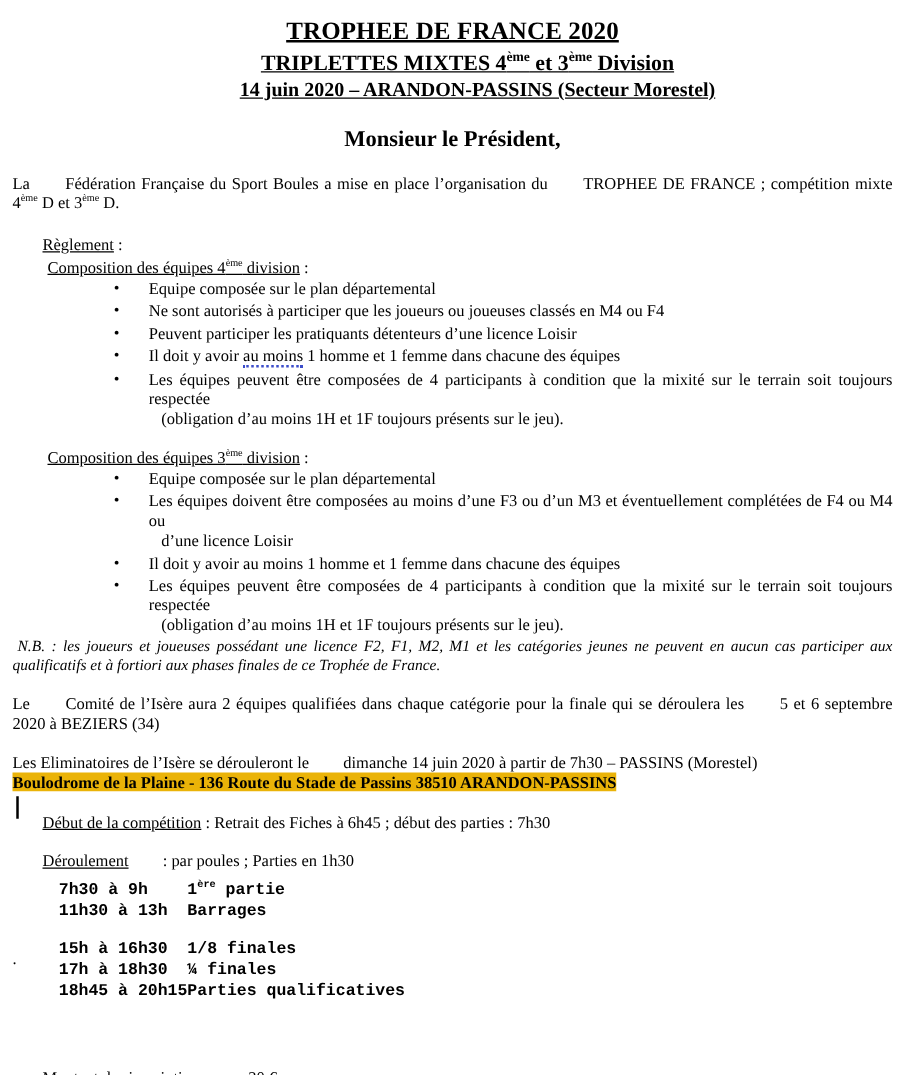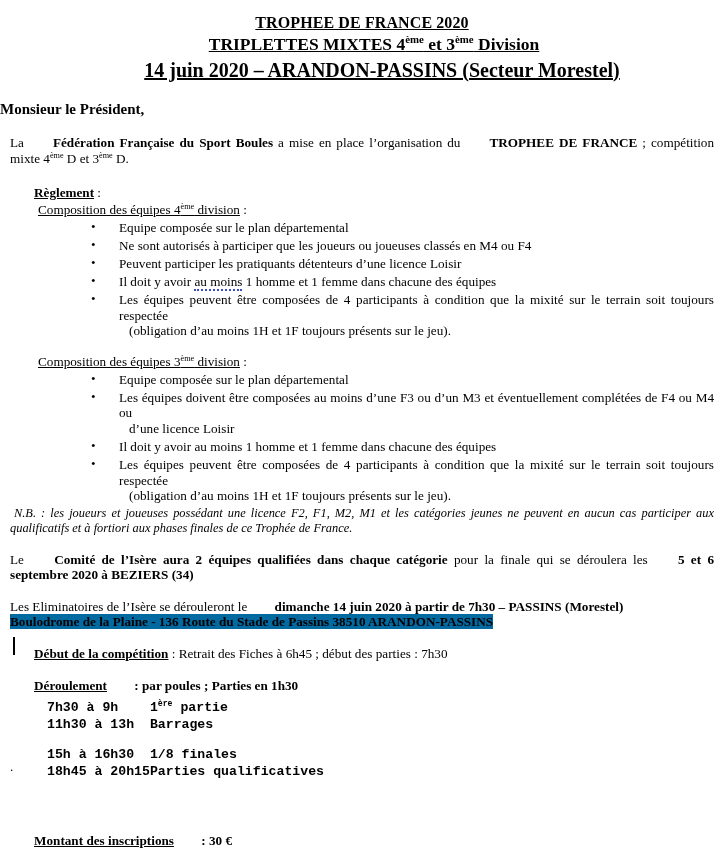--- a/index.html
+++ b/index.html
@@ -29,40 +29,40 @@
   .title-block {
     text-align: center;
     margin-top: 12px;
   }
   .title-line {
     font-weight: bold;
     text-decoration: underline;
     display: inline-block;
     white-space: nowrap;
   }
-  .t1 { font-size: 16px; letter-spacing: 0.1px; }
+  .t1 { font-size: 20px; letter-spacing: 0.1px; }
   .t2 { font-size: 17.5px; margin-left: 24px; }
-  .t3 { font-size: 20px; margin-left: 40px; }
+  .t3 { font-size: 16px; margin-left: 40px; }
   .title-row { line-height: 1.34; }
 
   sup { font-size: 0.62em; vertical-align: super; line-height: 0; }
 
   
   .salutation {
-    text-align: left;
-    font-weight: bold;
-    font-size: 15px;
+    text-align: center;
+    font-weight: bold;
+    font-size: 18px;
     margin-top: 17px;
   }
   .para {
     margin: 0 10px 0 10px;
     text-align: justify;
   }
   .para.p-intro { margin-top: 17px; }
-  .b { font-weight: bold; padding-left: 24px; }
+  .b { font-weight: normal; padding-left: 24px; }
   .u { text-decoration: underline; }
 
   .sec-head {
     margin: 0 10px;
     margin-top: 18px;
   }
   .sub-head {
     margin-left: 38px;
     margin-top: 2px;
   }
@@ -95,21 +95,21 @@
     font-style: italic;
     text-align: justify;
     font-size: 12.4px;
   }
   .nb .lead { padding-left: 4px; }
 
   .spacer-sm { height: 11px; }
   .spacer-md { height: 16px; }
 
   .highlight {
-    background: #0369a1;
+    background: #eab308;
     font-weight: bold;
   }
 
   
   .schedule {
     margin-left: 47px;
     margin-top: 7px;
     font-weight: bold;
     border-collapse: collapse;
     font-family: Liberation Mono, monospace;
@@ -219,20 +219,24 @@
       </tr>
       <tr class="gap">
           <td></td>
           <td></td>
         </tr>
       <tr>
         <td class="time">15h à 16h30</td>
         <td><span>1/8 finales</span><sup></sup><span></span></td>
       </tr>
       <tr>
+        <td class="time">17h à 18h30</td>
+        <td><span>¼ finales</span><sup></sup><span></span></td>
+      </tr>
+      <tr>
         <td class="time">18h45 à 20h15</td>
         <td><span>Parties qualificatives</span><sup></sup><span></span></td>
       </tr>
     </tbody>
   </table>
 
   <div class="stray-dot">.</div>
 
   <div style="height:36px"></div>
 

